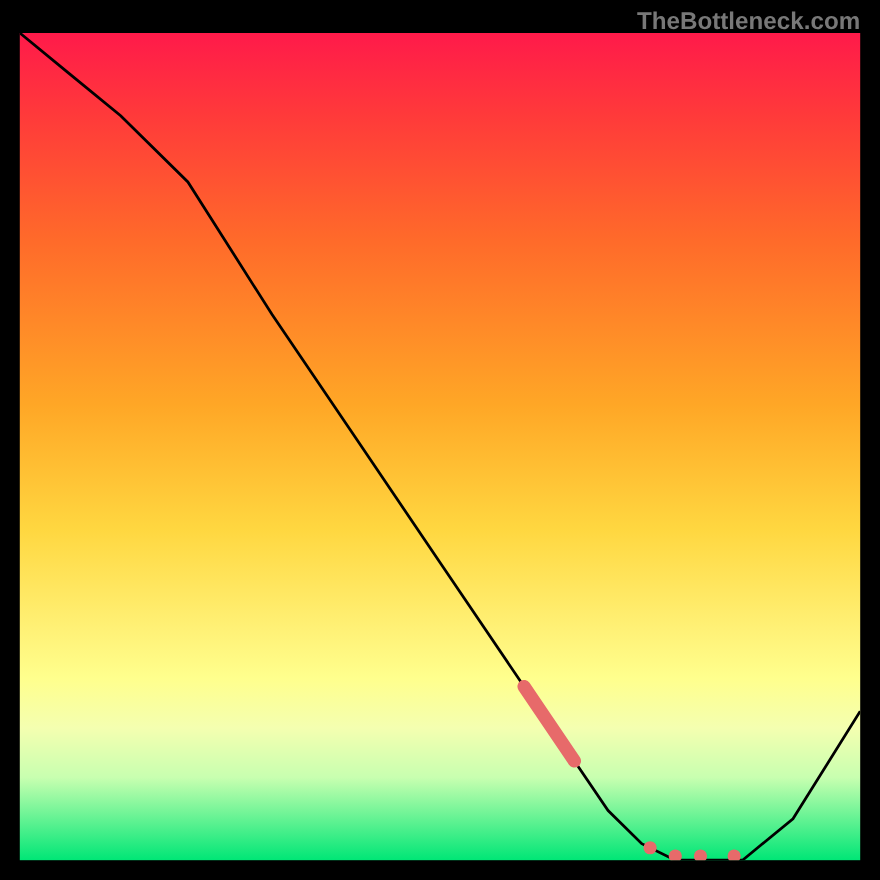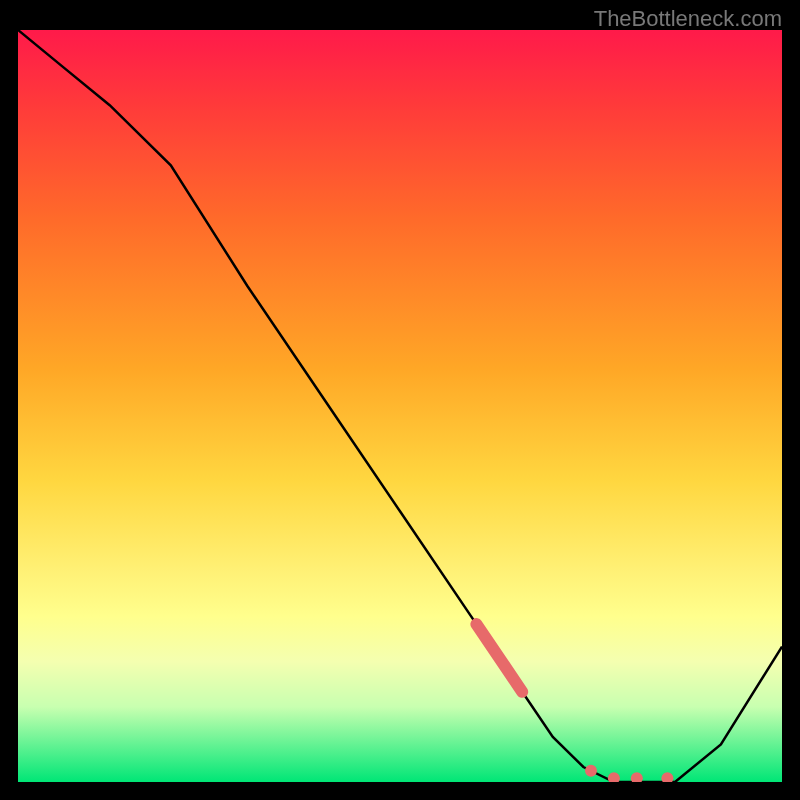--- a/index.html
+++ b/index.html
@@ -10,21 +10,21 @@
     height: 800px;
     position: relative;
     font-family: Arial, sans-serif;
   }
   .watermark {
     position: absolute;
     top: 6px;
     right: 18px;
     color: #787878;
     font-size: 22px;
-    font-weight: normal;
+    font-weight: bold;
     z-index: 10;
     text-align: center;
   }
   .plot-area {
     position: absolute;
     left: 18px;
     top: 30px;
     width: 764px;
     height: 752px;
     background: linear-gradient(to bottom,

